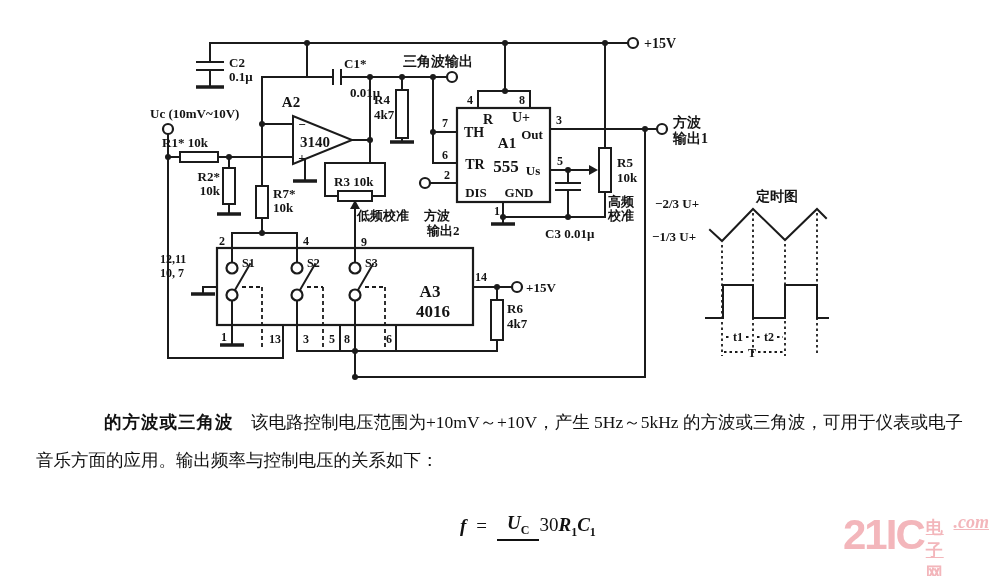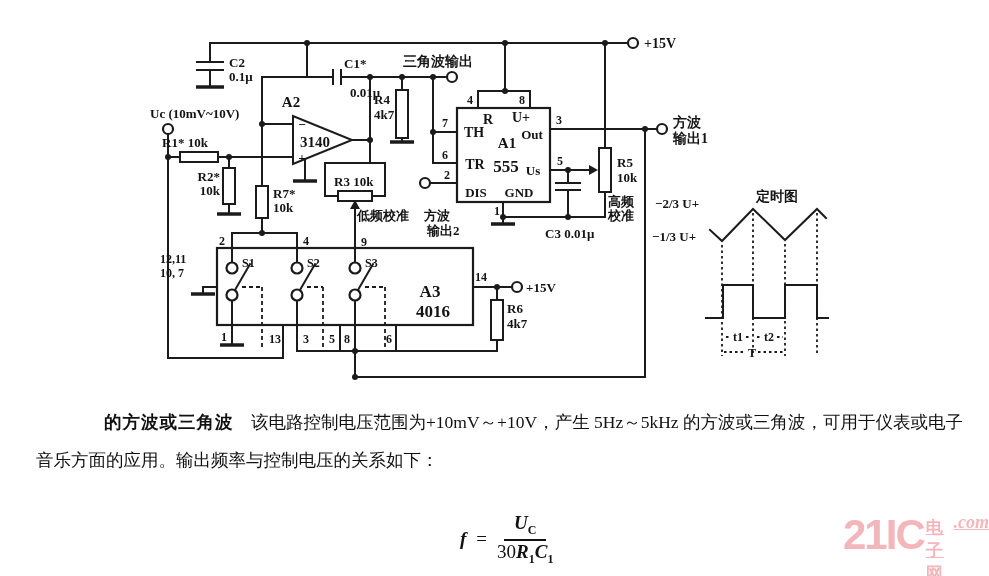--- a/index.html
+++ b/index.html
@@ -19,21 +19,21 @@
   .t{font-family:"Liberation Serif",serif;font-weight:bold;fill:#141414;font-size:13px;}.t12{font-size:12px;}.t14{font-size:14px;}
   .t15{font-size:15px;}.t17{font-size:17px;}
   .mid{text-anchor:middle;}.end{text-anchor:end;}
   
   #desc{position:absolute;left:36px;top:404px;width:939px;
         font-size:17.5px;line-height:2.15;color:#111;text-indent:68px;}
   #desc b{letter-spacing:1px;}
   
   #formula{position:absolute;left:460px;top:512px;font-size:19px;color:#111;
            display:flex;align-items:center;gap:10px;font-style:italic;}
-  #formula .frac{display:inline-flex;flex-direction:column;align-items:center;
+  #formula .frac{display:inline-flex;flex-direction:row;align-items:center;
                  font-style:normal;line-height:1.15;}
   #formula .num{padding:0 10px 1px 10px;border-bottom:2px solid #111;}
   #formula i{font-style:italic;font-weight:bold;}
   #formula sub{font-size:12px;font-weight:bold;}
   #formula .eqsign{font-style:normal;}
   
   #watermark{position:absolute;left:843px;top:516px;display:flex;align-items:flex-start;
              user-select:none;}
   #watermark .wm-big{font-size:42px;font-weight:bold;line-height:0.9;
                      font-family:"Liberation Sans",sans-serif;letter-spacing:-2px;}

